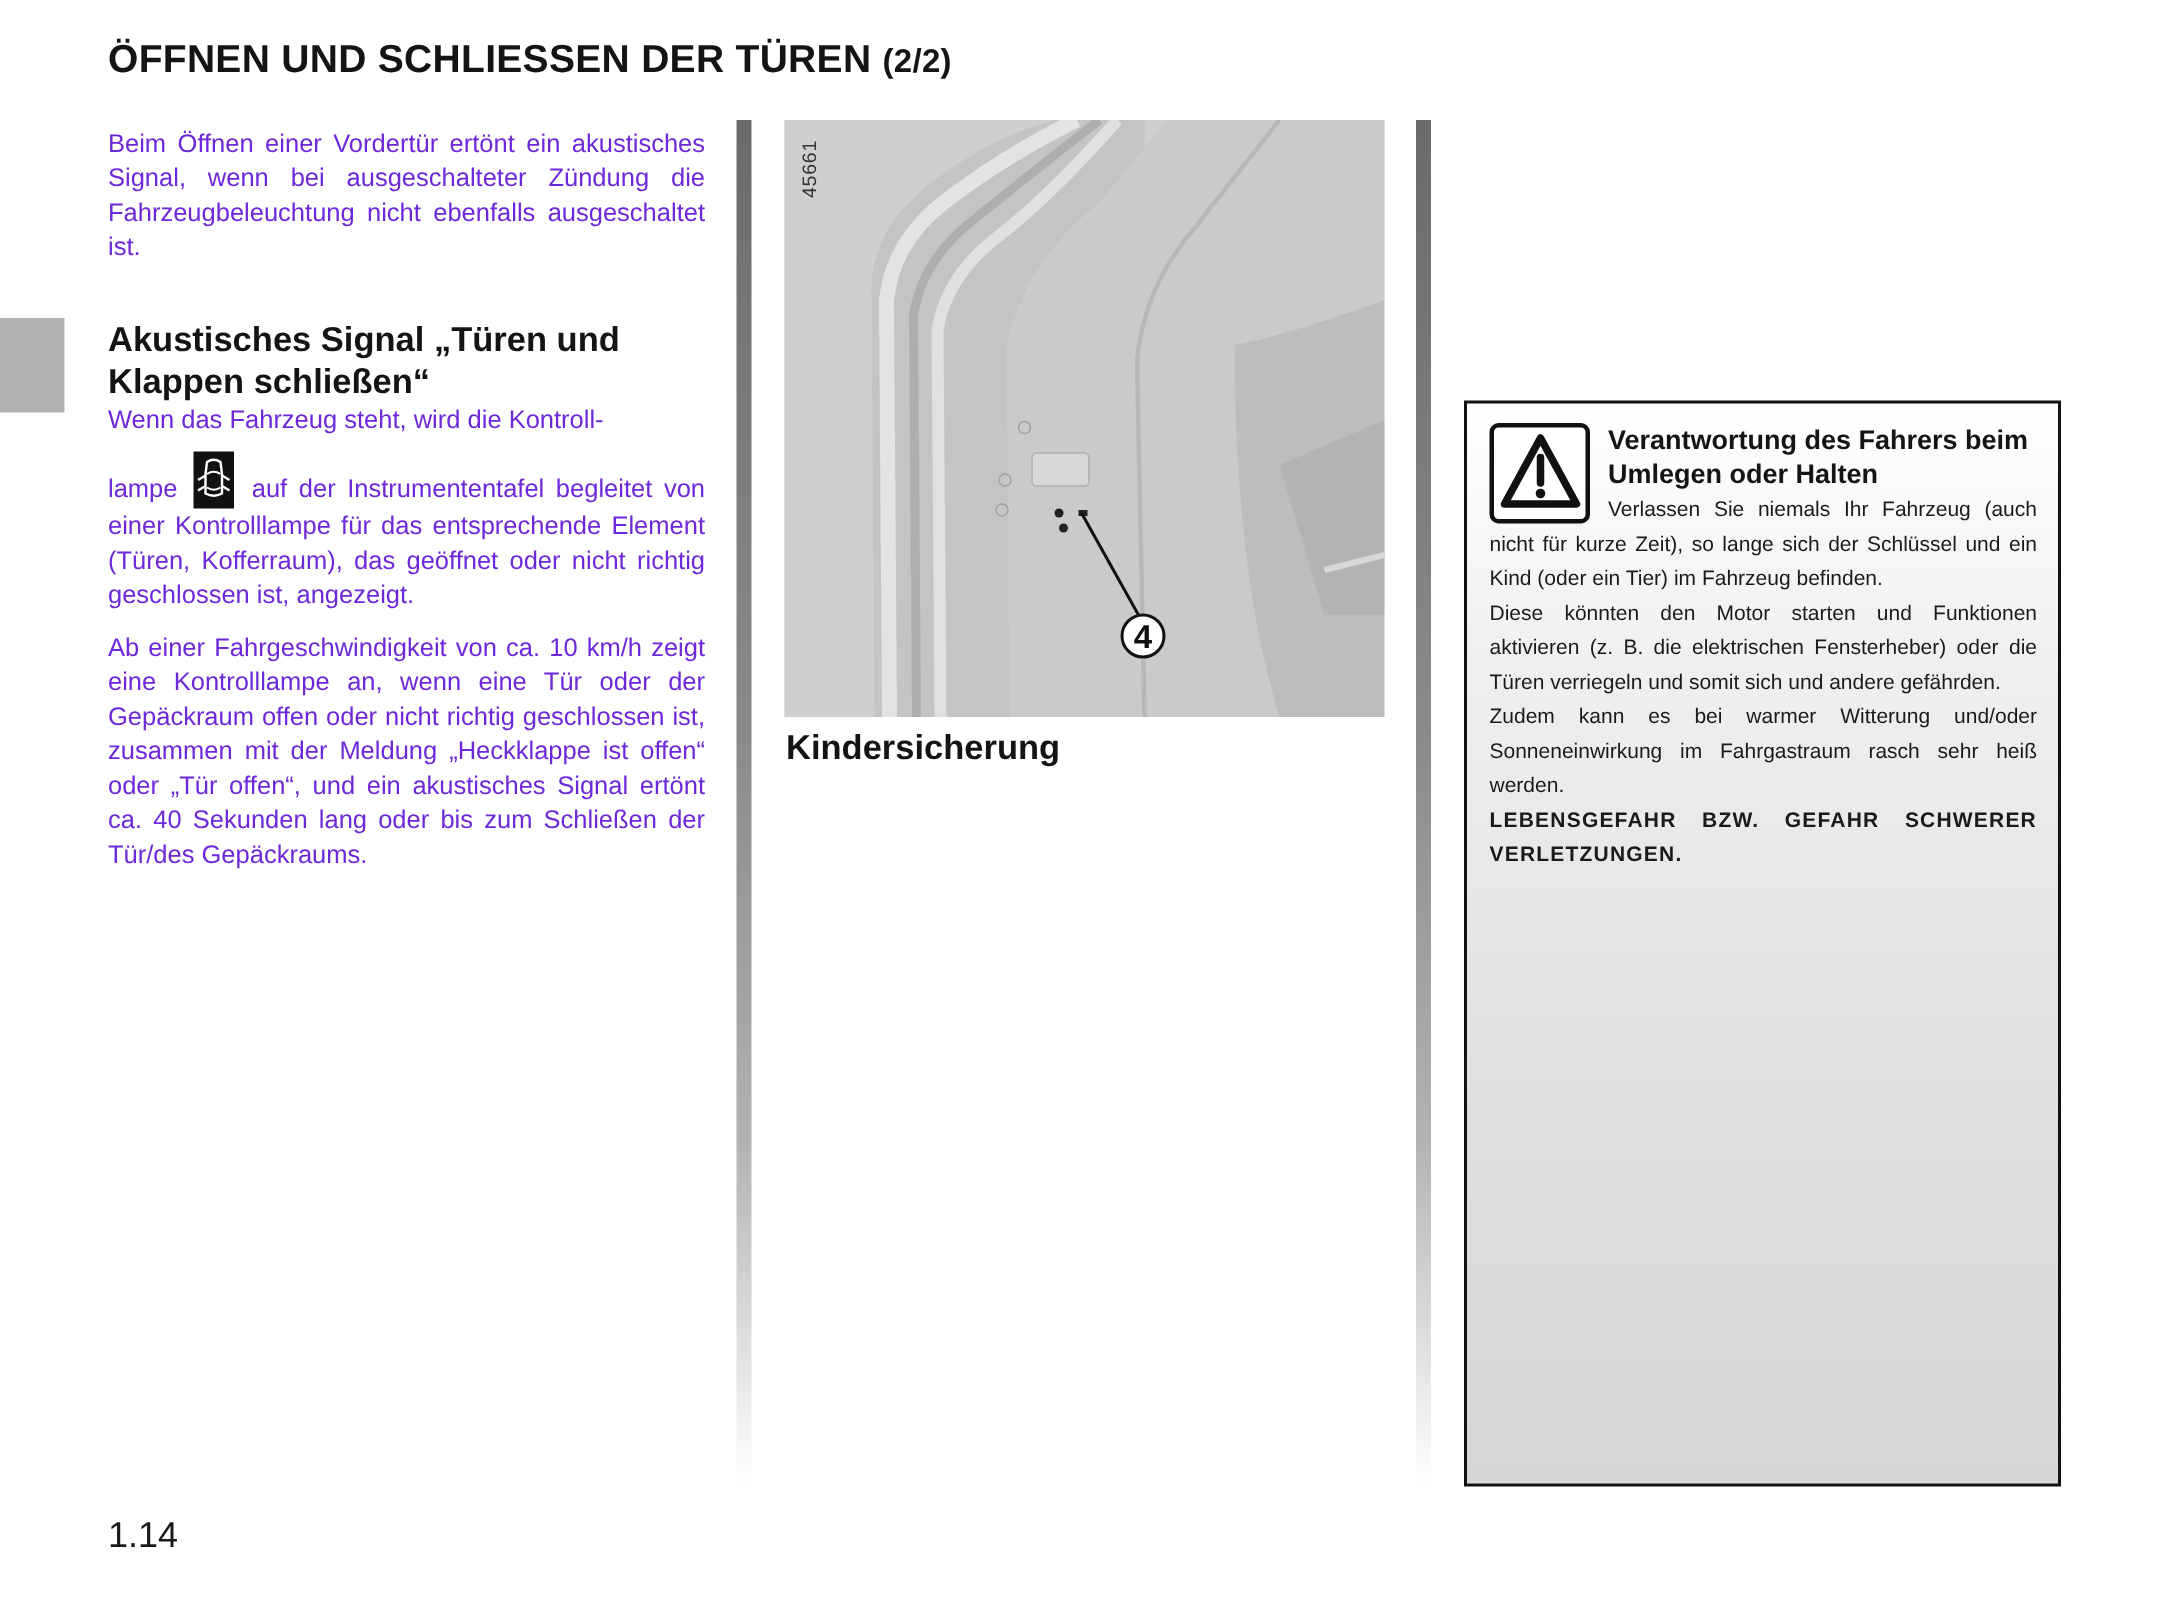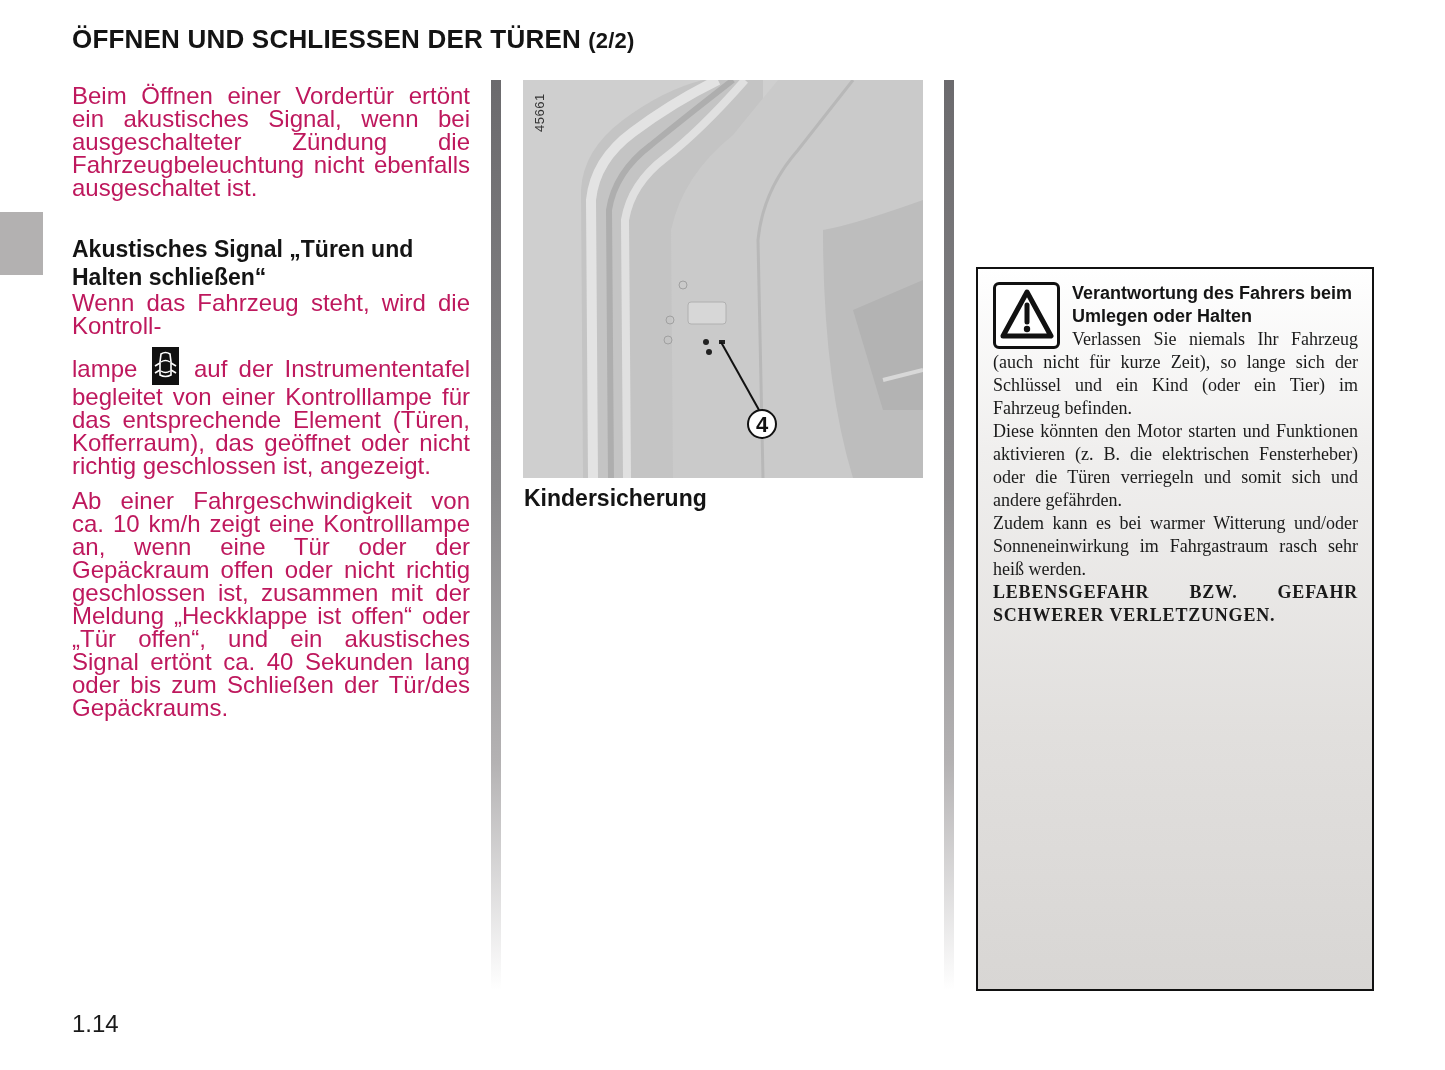--- a/index.html
+++ b/index.html
@@ -15,21 +15,21 @@
   .side-tab {
     position: absolute; left: 0; top: 212px; width: 43px; height: 63px; background: #b3b1b1;
   }
   .col { position: absolute; }
   .col-left { left: 72px; top: 76px; width: 398px; }
   .col-mid { left: 524px; top: 484px; width: 397px; }
   h2 {
     margin: 0; font-size: 23px; font-weight: bold; line-height: 28px; color: #141414;
   }
   p {
-    margin: 0; font-size: 24px; line-height: 23px; text-align: justify; color: #be185d;
+    margin: 0; font-size: 17px; line-height: 23px; text-align: justify; color: #6d28d9;
   }
   .h-warn { margin-top: 0; }
   .p1 { margin-top: 8px; }
   .h-akust { margin-top: 36px; }
   .p-kontroll { margin-top: 0; }
   .p-kontroll .lamp-line { display: block; margin-top: 10px; }
   .lamp-icon {
     display: inline-block; width: 27px; height: 38px; background: #111; vertical-align: -8px;
     margin: 0 4px 0 3px; position: relative;
   }
@@ -55,38 +55,38 @@
     border: 2px solid #111;
     background: linear-gradient(to bottom, #ffffff 0%, #f0efee 25%, #e1dfdd 65%, #d8d6d4 100%);
   }
   .warn-inner { position: absolute; left: 15px; top: 13px; width: 365px; }
   .warn-icon-box {
     float: left; width: 67px; height: 67px; border: 3px solid #111; border-radius: 6px;
     margin: 0 12px 2px 0; box-sizing: border-box; background: #fff; position: relative;
   }
   .warn-icon-box svg { position: absolute; left: 4px; top: 3px; }
   .warn-title { font-size: 18px; font-weight: bold; line-height: 23px; color: #141414; }
-  .warn-text { font-size: 18px; line-height: 23px; text-align: justify; font-family: Liberation Serif, serif; }
+  .warn-text { font-size: 14px; line-height: 23px; text-align: justify; }
   .warn-strong { font-weight: bold; letter-spacing: 0.8px; text-align: justify; }
   .page-number { position: absolute; left: 72px; top: 1010px; font-size: 24px; color: #1a1a1a; }
 </style>
 </head>
 <body>
 
 <h1 class="page-title">
   <span>ÖFFNEN UND SCHLIESSEN DER TÜREN</span>
   <span class="part">(2/2)</span>
 </h1>
 
 <div class="side-tab"></div>
 
 <div class="col col-left">
   <p class="p1">Beim Öffnen einer Vordertür ertönt ein akustisches Signal, wenn bei ausgeschalteter Zündung die Fahrzeugbeleuchtung nicht ebenfalls ausgeschaltet ist.</p>
 
-  <h2 class="h-akust">Akustisches Signal „Türen und Halten schließen“</h2>
+  <h2 class="h-akust">Akustisches Signal „Türen und Klappen schließen“</h2>
   <p class="p-kontroll">
     <span>Wenn das Fahrzeug steht, wird die Kontroll-</span>
     <span class="lamp-line">
       <span>lampe</span>
       <span class="lamp-icon">
         <svg width="23" height="30" viewBox="0 0 23 30">
           <path d="M7 3 Q11.5 0 16 3 L17 11 L17 24 Q11.5 27 6 24 L6 11 Z" fill="none" stroke="#fff" stroke-width="1.6"></path>
           <path d="M7 11 Q11.5 8 16 11" fill="none" stroke="#fff" stroke-width="1.4"></path>
           <path d="M7 20 Q11.5 23 16 20" fill="none" stroke="#fff" stroke-width="1.4"></path>
           <path d="M6 12 L1 15" stroke="#fff" stroke-width="1.6"></path>

